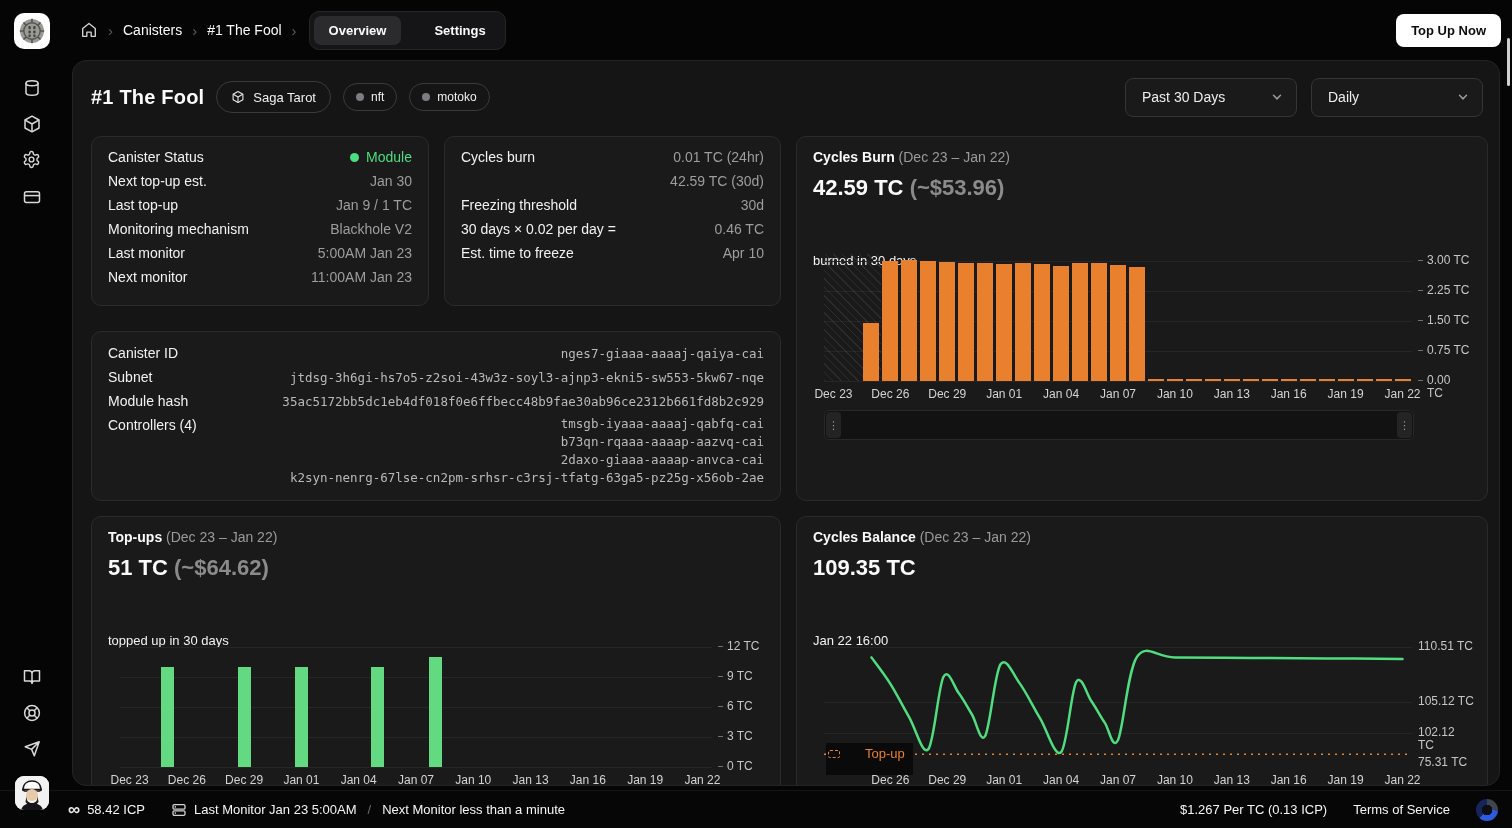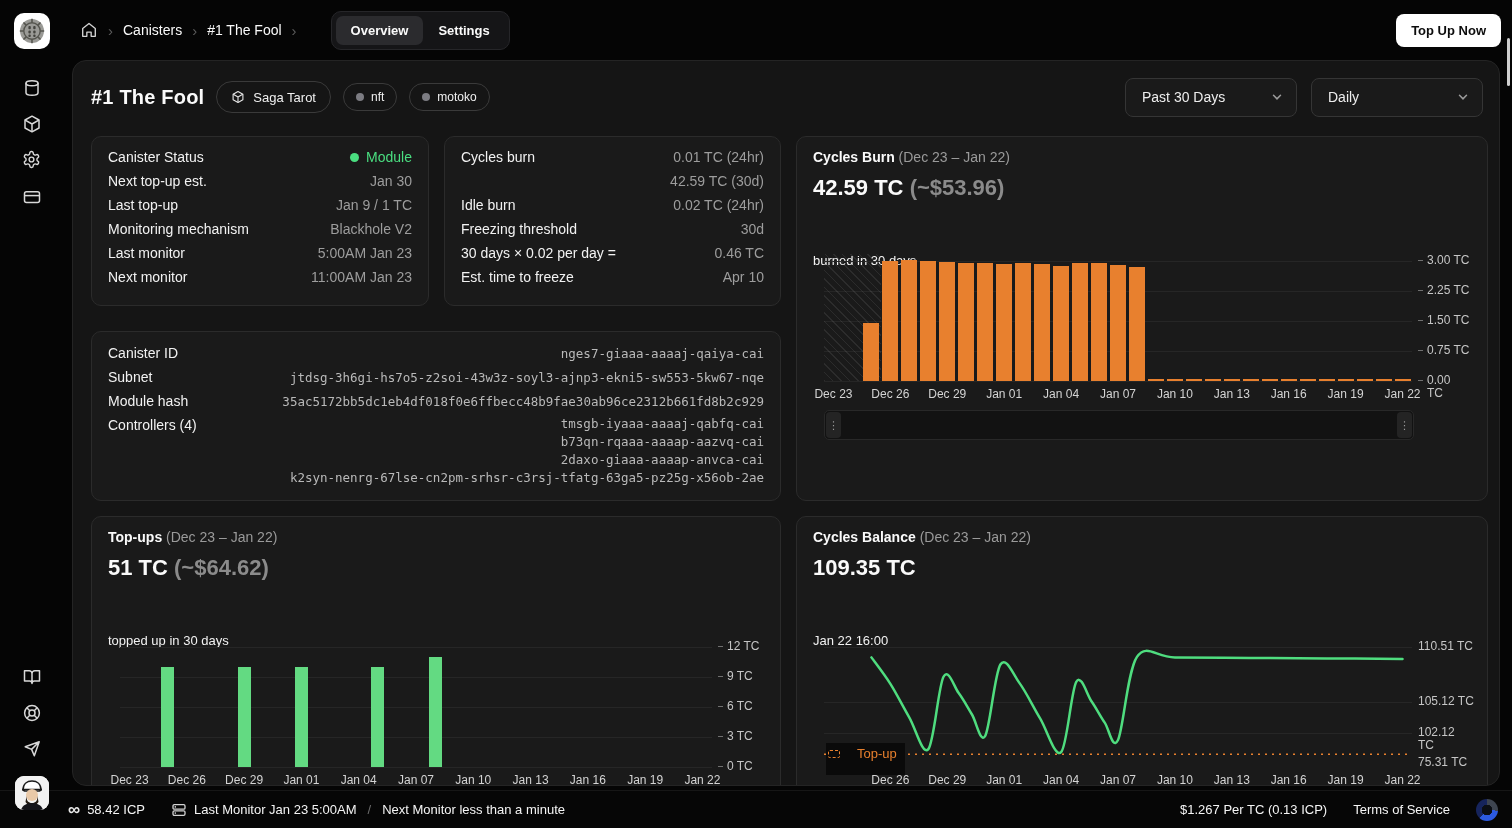--- a/index.html
+++ b/index.html
@@ -13,22 +13,22 @@
     background:#fff; border-radius:10px; display:flex; align-items:center; justify-content:center; }
   .side-icon { position:absolute; left:22px; width:20px; height:20px; color:#d8d8d8; cursor:pointer; }
   .avatar-tile { position:absolute; left:15px; top:776px; width:34px; height:34px;
     background:#f2f2f2; border-radius:9px; overflow:hidden; display:flex; align-items:center; justify-content:center; }
 
   
   .topbar { position:absolute; left:64px; top:0; right:0; height:60px; display:flex; align-items:center; }
   .crumb-home { width:18px; height:18px; color:#d4d4d4; margin-left:16px; cursor:pointer; }
   .crumb-sep { color:#5c5c5c; font-size:15px; margin:0 10px; }
   .crumb-link { font-size:14px; font-weight:500; color:#fafafa; cursor:pointer; }
-  .tabgroup { display:flex; gap:0; background:#151517; border:1px solid #262629;
-    border-radius:10px; padding:4px; margin-left:24px; }
+  .tabgroup { display:flex; gap:18px; background:#151517; border:1px solid #262629;
+    border-radius:10px; padding:4px; margin-left:2px; }
   .tab { font-size:13px; font-weight:600; padding:7px 15px; border-radius:7px; cursor:pointer; color:#fafafa; }
   .tab.active { background:#2b2b2e; }
   .topup-btn { position:absolute; right:11px; top:14px; background:#fff; color:#0c0c0c;
     font-size:13px; font-weight:600; padding:9px 15px; border-radius:8px; border:none; cursor:pointer; }
   .scroll-thumb { position:absolute; right:2px; top:38px; width:3px; height:48px; background:#cfcfcf; border-radius:2px; z-index:40; }
 
   
   .panel { position:absolute; left:72px; top:60px; width:1428px; height:726px;
     background:#151515; border:1px solid #242424; border-radius:14px; overflow:hidden; }
   .panel-header { position:absolute; left:18px; right:16px; top:16px; height:40px;
@@ -79,21 +79,21 @@
   .ylabels { position:absolute; font-size:12px; color:#c6c6c6; }
   .ytick { position:absolute; white-space:pre-line; line-height:13px; display:flex; align-items:flex-start; }
   .ytick .dash { display:inline-block; width:5px; height:1px; background:#707070; margin:6px 4px 0 0; flex:none; }
   .xlabels { position:absolute; font-size:12px; color:#d4d4d4; }
   .xlab { position:absolute; transform:translateX(-50%); white-space:nowrap; }
   .brush { position:absolute; left:27px; top:273px; width:590px; height:30px;
     background:#121212; border:1px solid #282828; border-radius:5px; cursor:ew-resize; }
   .brush-handle { position:absolute; top:1px; width:15px; height:26px; background:#242424;
     border-radius:4px; color:#9a9a9a; font-size:11px; line-height:26px; text-align:center; cursor:col-resize; }
   .brush-handle.left { left:1px; } .brush-handle.right { right:1px; }
-  .thresh-chip { position:absolute; display:inline-flex; align-items:center; gap:17px;
+  .thresh-chip { position:absolute; display:inline-flex; align-items:center; gap:25px;
     background:#0a0a0a; padding:3px 8px 14px 2px; font-size:13px; z-index:3; }
   .thresh-chip .box { width:12px; height:8px; border:1px dashed; border-radius:2px; }
 
   
   .footer { position:absolute; left:0; right:0; bottom:0; height:38px; background:#060606;
     border-top:1px solid #161616; display:flex; align-items:center; font-size:13px; z-index:20;
     padding-left:68px; padding-right:14px; }
   .footer .grp { display:flex; align-items:center; gap:7px; margin-right:26px; }
   .inf { font-size:17px; font-weight:600; color:#eaeaea; }
   .footer .white { color:#f5f5f5; font-weight:500; }
@@ -263,24 +263,20 @@
         </div>
       </section>
     <section class="card burninfo" id="burninfo-card">
         <div class="inforow">
           <span class="lab">Cycles burn</span>
           <span class="val">0.01  TC (24hr)</span>
         </div>
         <div class="inforow">
           <span class="lab"></span>
           <span class="val">42.59  TC (30d)</span>
-        </div>
-        <div class="inforow">
-          <span class="lab">Idle burn</span>
-          <span class="val">0.02  TC (24hr)</span>
         </div>
         <div class="inforow">
           <span class="lab">Freezing threshold</span>
           <span class="val">30d</span>
         </div>
         <div class="inforow">
           <span class="lab">30 days × 0.02 per day =</span>
           <span class="val">0.46 TC</span>
         </div>
         <div class="inforow">

